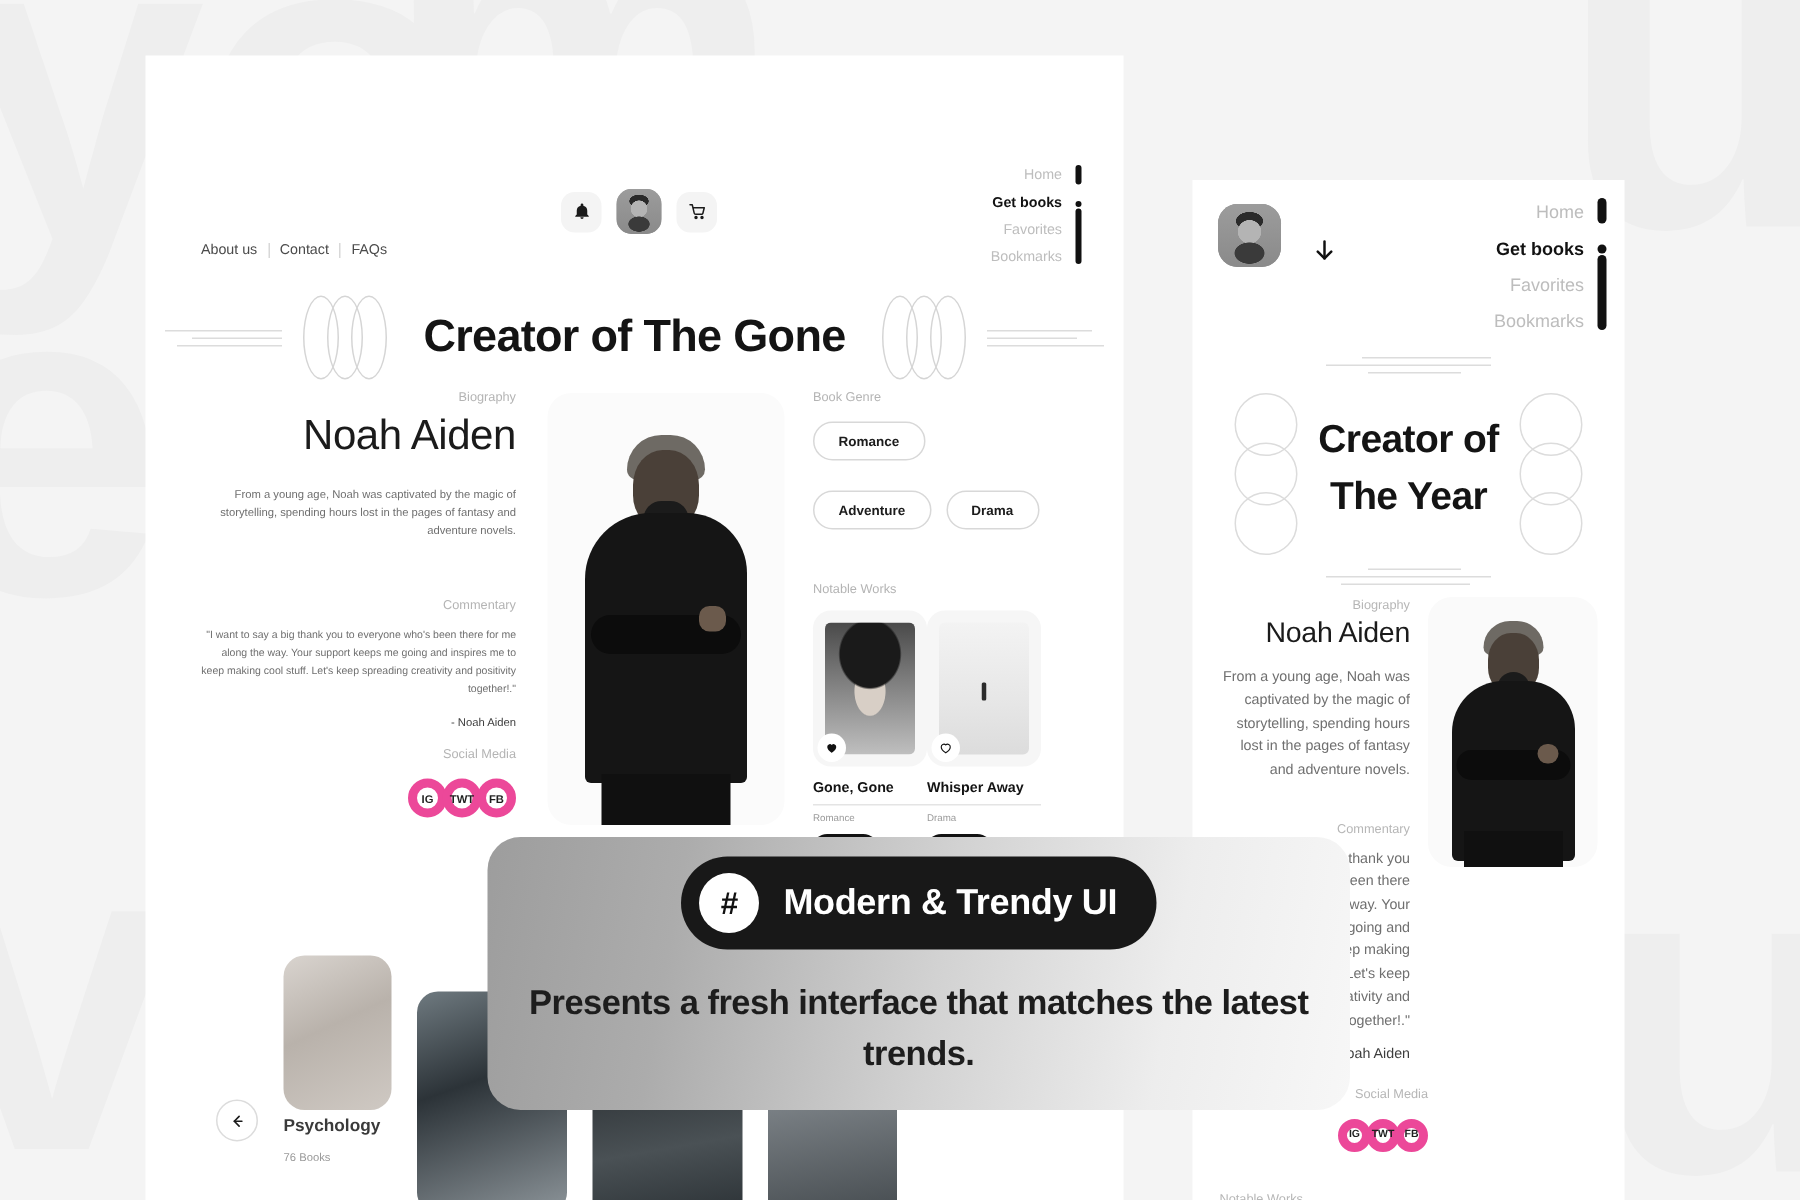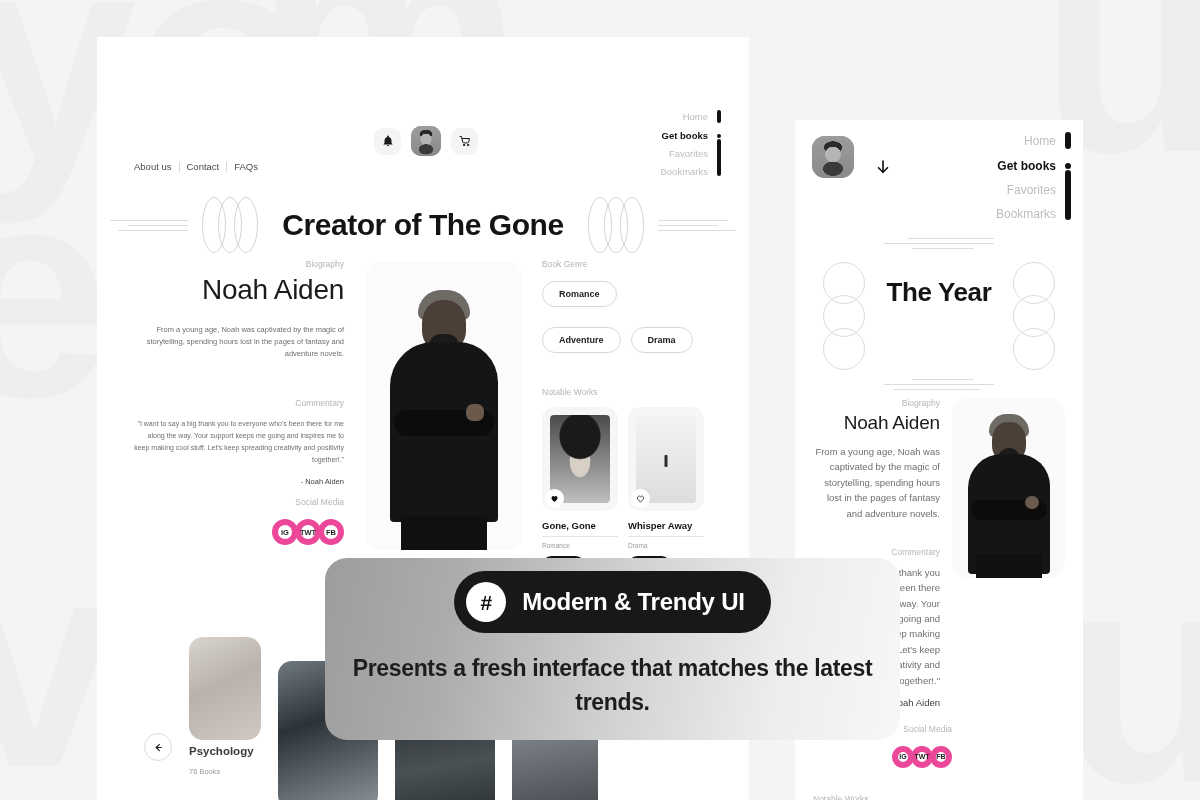--- a/index.html
+++ b/index.html
@@ -191,21 +191,21 @@
 
   
   .right-col { position: absolute; left: 445px; top: 222px; width: 180px; }
   .chips { display: flex; flex-wrap: wrap; gap: 10px; margin-top: 12px; }
   .chip {
     border: 1px solid #d8d8d8; border-radius: 20px;
     padding: 7px 16px; font-size: 9px; font-weight: 700; color: #1c1c1c;
     background: #fff; white-space: nowrap;
   }
   .notable-label { margin-top: 34px; }
-  .books { display: flex; gap: 10px; margin-top: 10px; }
+  .books { display: flex; margin-top: 10px; }
   .book { width: 76px; }
   .book-frame {
     background: #f6f6f6; border-radius: 12px; padding: 8px; position: relative;
   }
   .book-img {
     width: 100%; height: 88px; border-radius: 4px; position: relative; overflow: hidden;
   }
   .book-img.gone {
     background:
       radial-gradient(ellipse 55% 42% at 50% 24%, #1a1a1a 0%, #1a1a1a 60%, transparent 64%),
@@ -616,20 +616,21 @@
         <span></span>
         <span></span>
         <span></span>
       </div>
     <div class="mc-ellipse-col right">
         <span></span>
         <span></span>
         <span></span>
       </div>
     <div class="mc-hero-title">
+      <div>Creator of</div>
       <div>The Year</div>
     </div>
     <div class="mc-hero-lines mc-lines-bot">
         <i></i>
         <i></i>
         <i></i>
       </div>
   </div>
 
   <div class="mc-bio">

